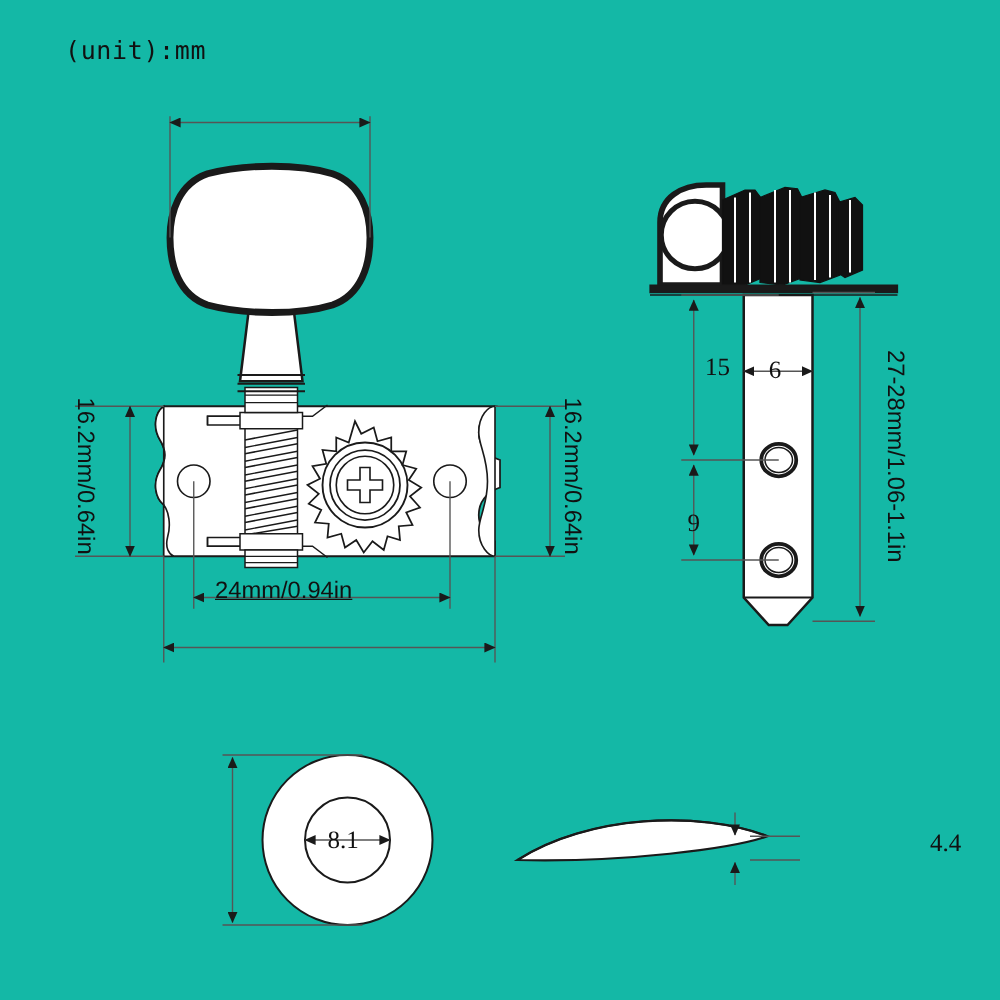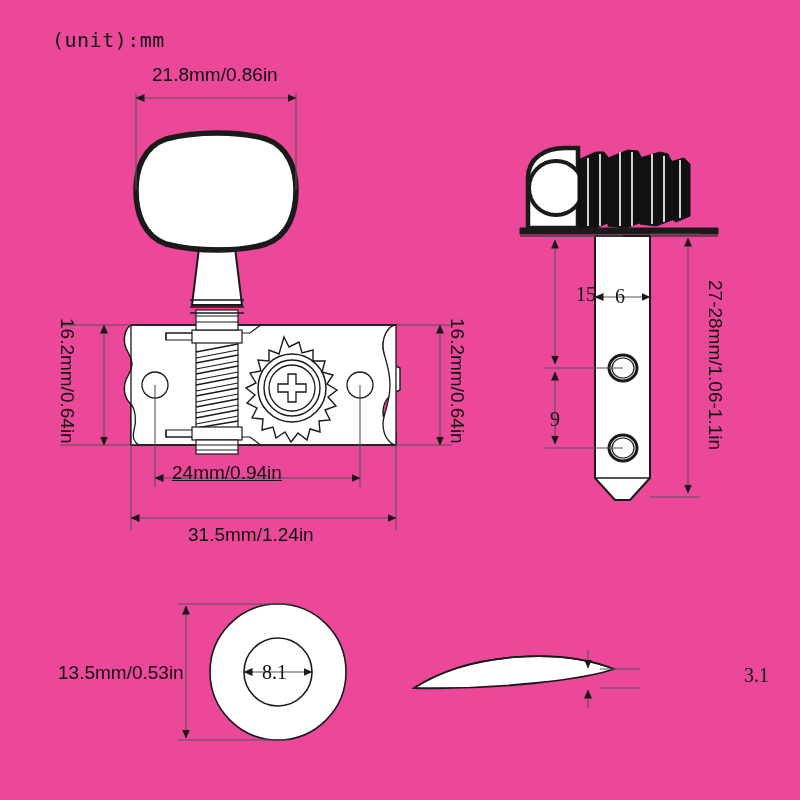--- a/index.html
+++ b/index.html
@@ -3,21 +3,21 @@
 <meta charset="utf-8">
 <title>Guitar Tuner Dimension Drawing</title>
 <style>
   html,body{margin:0;padding:0;background:#fff;}
   body{
     width:800px;height:800px;
     font-family:"Liberation Sans", sans-serif;
     color:#1a1a1a;
     overflow:hidden;
   }
-  #sheet{position:relative;width:800px;height:800px;background:#ec4899;}
+  #sheet{position:relative;width:800px;height:800px;background:#14b8a6;}
   #sheet svg{position:absolute;left:0;top:0;}
 
   .unit-note{
     position:absolute;
     font-family:"DejaVu Sans Mono","Liberation Mono",monospace;
     font-size:20px;
     letter-spacing:0.5px;
     color:#111;
     white-space:nowrap;
   }
@@ -242,37 +242,34 @@
     <g stroke="#555" fill="none" stroke-width="1.1">
       <path d="M600,669 L640,669"></path>
       <path d="M600,688 L640,688"></path>
       <path d="M588,650 L588,668" marker-end="url(#ahR)"></path>
       <path d="M588,708 L588,690" marker-end="url(#ahR)"></path>
     </g>
   </svg>
 
   <div class="unit-note" style="left:52px; top:28px;">(unit):mm</div>
 
-  <div class="dim-label" style="left:152px; top:64px;">21.8mm/0.86in</div>
 
   <div class="dim-label rot90" style="left:78px; top:318px;">16.2mm/0.64in</div>
 
   <div class="dim-label rot90" style="left:468px; top:318px;">16.2mm/0.64in</div>
 
   <div class="dim-label" style="left:172px; top:462px;text-decoration:underline;">24mm/0.94in</div>
 
-  <div class="dim-label" style="left:188px; top:524px;">31.5mm/1.24in</div>
-
-  <div class="dim-label serif" style="left:576px; top:283px;">15</div>
+
+  <div class="dim-label serif" style="left:564px; top:283px;">15</div>
 
   <div class="dim-label serif" style="left:550px; top:408px;">9</div>
 
   <div class="dim-label serif" style="left:615px; top:285px;">6</div>
 
   <div class="dim-label rot90" style="left:726px; top:280px;">27-28mm/1.06-1.1in</div>
 
-  <div class="dim-label" style="left:58px; top:662px;">13.5mm/0.53in</div>
 
   <div class="dim-label serif" style="left:262px; top:661px;">8.1</div>
 
-  <div class="dim-label serif" style="left:744px; top:664px;">3.1</div>
+  <div class="dim-label serif" style="left:744px; top:664px;">4.4</div>
 
 </div>
 
 </body></html>

